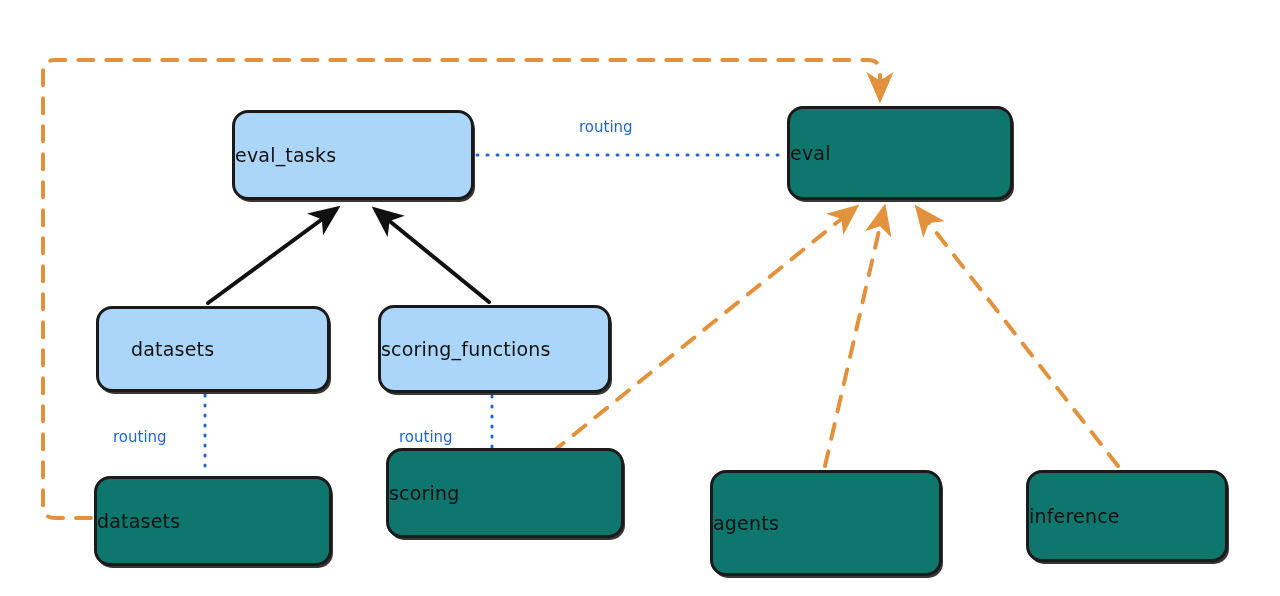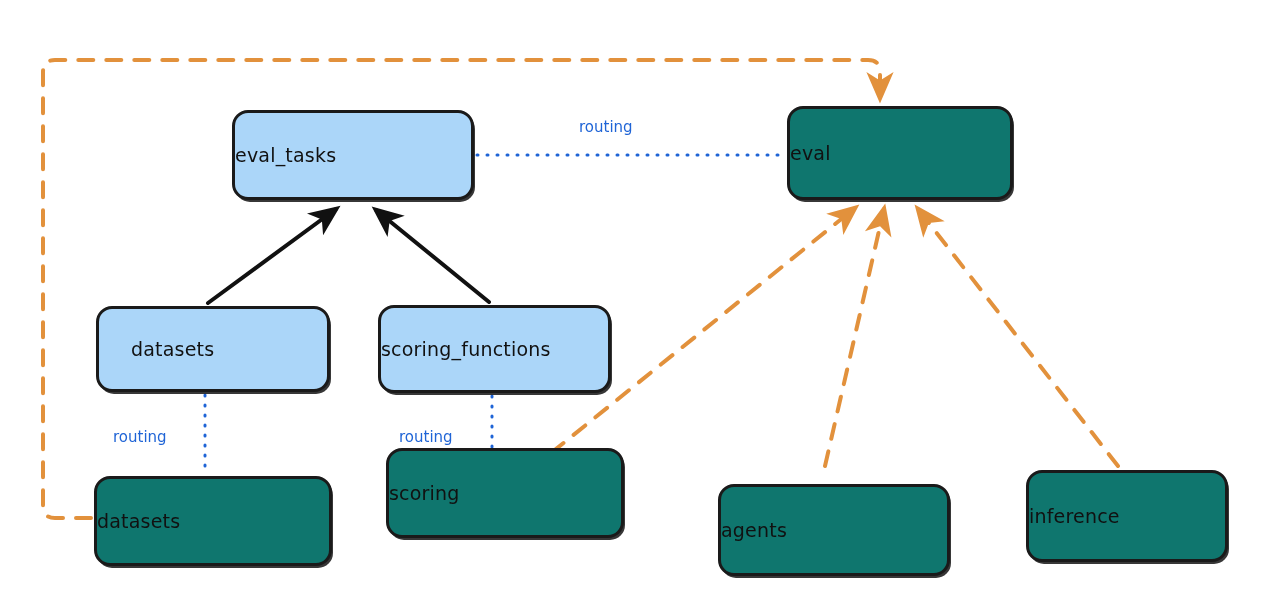--- a/index.html
+++ b/index.html
@@ -107,21 +107,21 @@
   </div>
 
   <div class="node provider" style="left:94px; top:476px; width:238px; height:90px;">
     <span class="node-label">datasets</span>
   </div>
 
   <div class="node provider" style="left:386px; top:448px; width:238px; height:90px;">
     <span class="node-label">scoring</span>
   </div>
 
-  <div class="node provider" style="left:710px; top:484px; width:232px; height:92px;margin-left:8px;">
+  <div class="node provider" style="left:710px; top:470px; width:232px; height:106px;">
     <span class="node-label">agents</span>
   </div>
 
   <div class="node provider" style="left:1026px; top:470px; width:202px; height:92px;">
     <span class="node-label">inference</span>
   </div>
 
   <div class="edge-label" style="left:579px; top:118px;">routing</div>
 
   <div class="edge-label" style="left:113px; top:428px;">routing</div>

